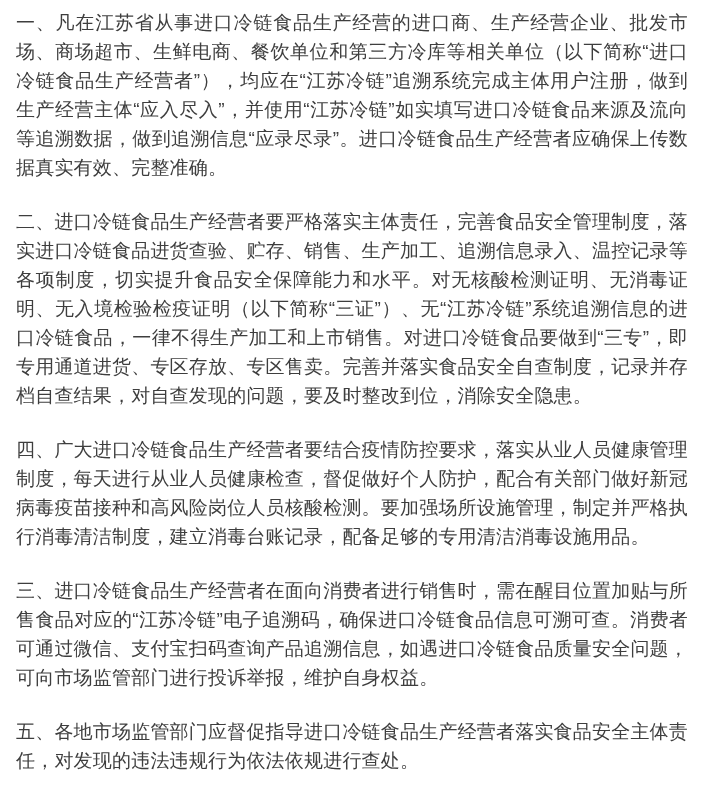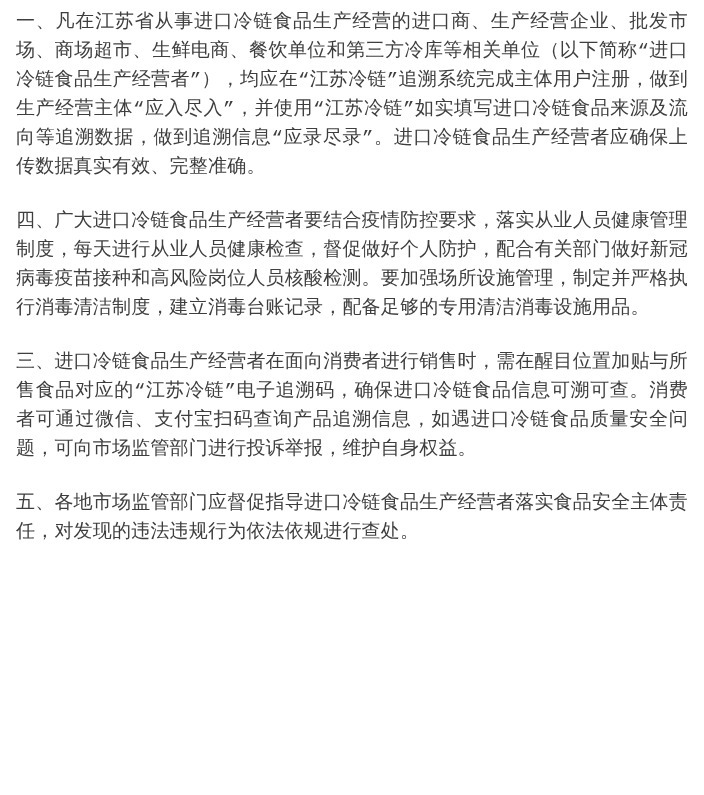--- a/index.html
+++ b/index.html
@@ -17,27 +17,27 @@
     font-family: "Liberation Sans", sans-serif;
     font-size: 19px;
     line-height: 29px;
     color: #3e3e3e;
     text-align: justify;
     letter-spacing: 0.2px;
   }
   .article p {
     margin: 0 0 25px 0;
     word-break: break-all;
-    font-family: Liberation Mono, monospace;
   }
   .article p:last-child {
     margin-bottom: 2px;
   }
 </style>
 </head>
 <body>
 
 <div class="article">
   <p>一、凡在江苏省从事进口冷链食品生产经营的进口商、生产经营企业、批发市场、商场超市、生鲜电商、餐饮单位和第三方冷库等相关单位（以下简称“进口冷链食品生产经营者”），均应在“江苏冷链”追溯系统完成主体用户注册，做到生产经营主体“应入尽入”，并使用“江苏冷链”如实填写进口冷链食品来源及流向等追溯数据，做到追溯信息“应录尽录”。进口冷链食品生产经营者应确保上传数据真实有效、完整准确。</p>
+  <p>二、进口冷链食品生产经营者要严格落实主体责任，完善食品安全管理制度，落实进口冷链食品进货查验、贮存、销售、生产加工、追溯信息录入、温控记录等各项制度，切实提升食品安全保障能力和水平。对无核酸检测证明、无消毒证明、无入境检验检疫证明（以下简称“三证”）、无“江苏冷链”系统追溯信息的进口冷链食品，一律不得生产加工和上市销售。对进口冷链食品要做到“三专”，即专用通道进货、专区存放、专区售卖。完善并落实食品安全自查制度，记录并存档自查结果，对自查发现的问题，要及时整改到位，消除安全隐患。</p>
   <p>四、广大进口冷链食品生产经营者要结合疫情防控要求，落实从业人员健康管理制度，每天进行从业人员健康检查，督促做好个人防护，配合有关部门做好新冠病毒疫苗接种和高风险岗位人员核酸检测。要加强场所设施管理，制定并严格执行消毒清洁制度，建立消毒台账记录，配备足够的专用清洁消毒设施用品。</p>
   <p>三、进口冷链食品生产经营者在面向消费者进行销售时，需在醒目位置加贴与所售食品对应的“江苏冷链”电子追溯码，确保进口冷链食品信息可溯可查。消费者可通过微信、支付宝扫码查询产品追溯信息，如遇进口冷链食品质量安全问题，可向市场监管部门进行投诉举报，维护自身权益。</p>
   <p>五、各地市场监管部门应督促指导进口冷链食品生产经营者落实食品安全主体责任，对发现的违法违规行为依法依规进行查处。</p>
 </div>
 
 </body></html>

